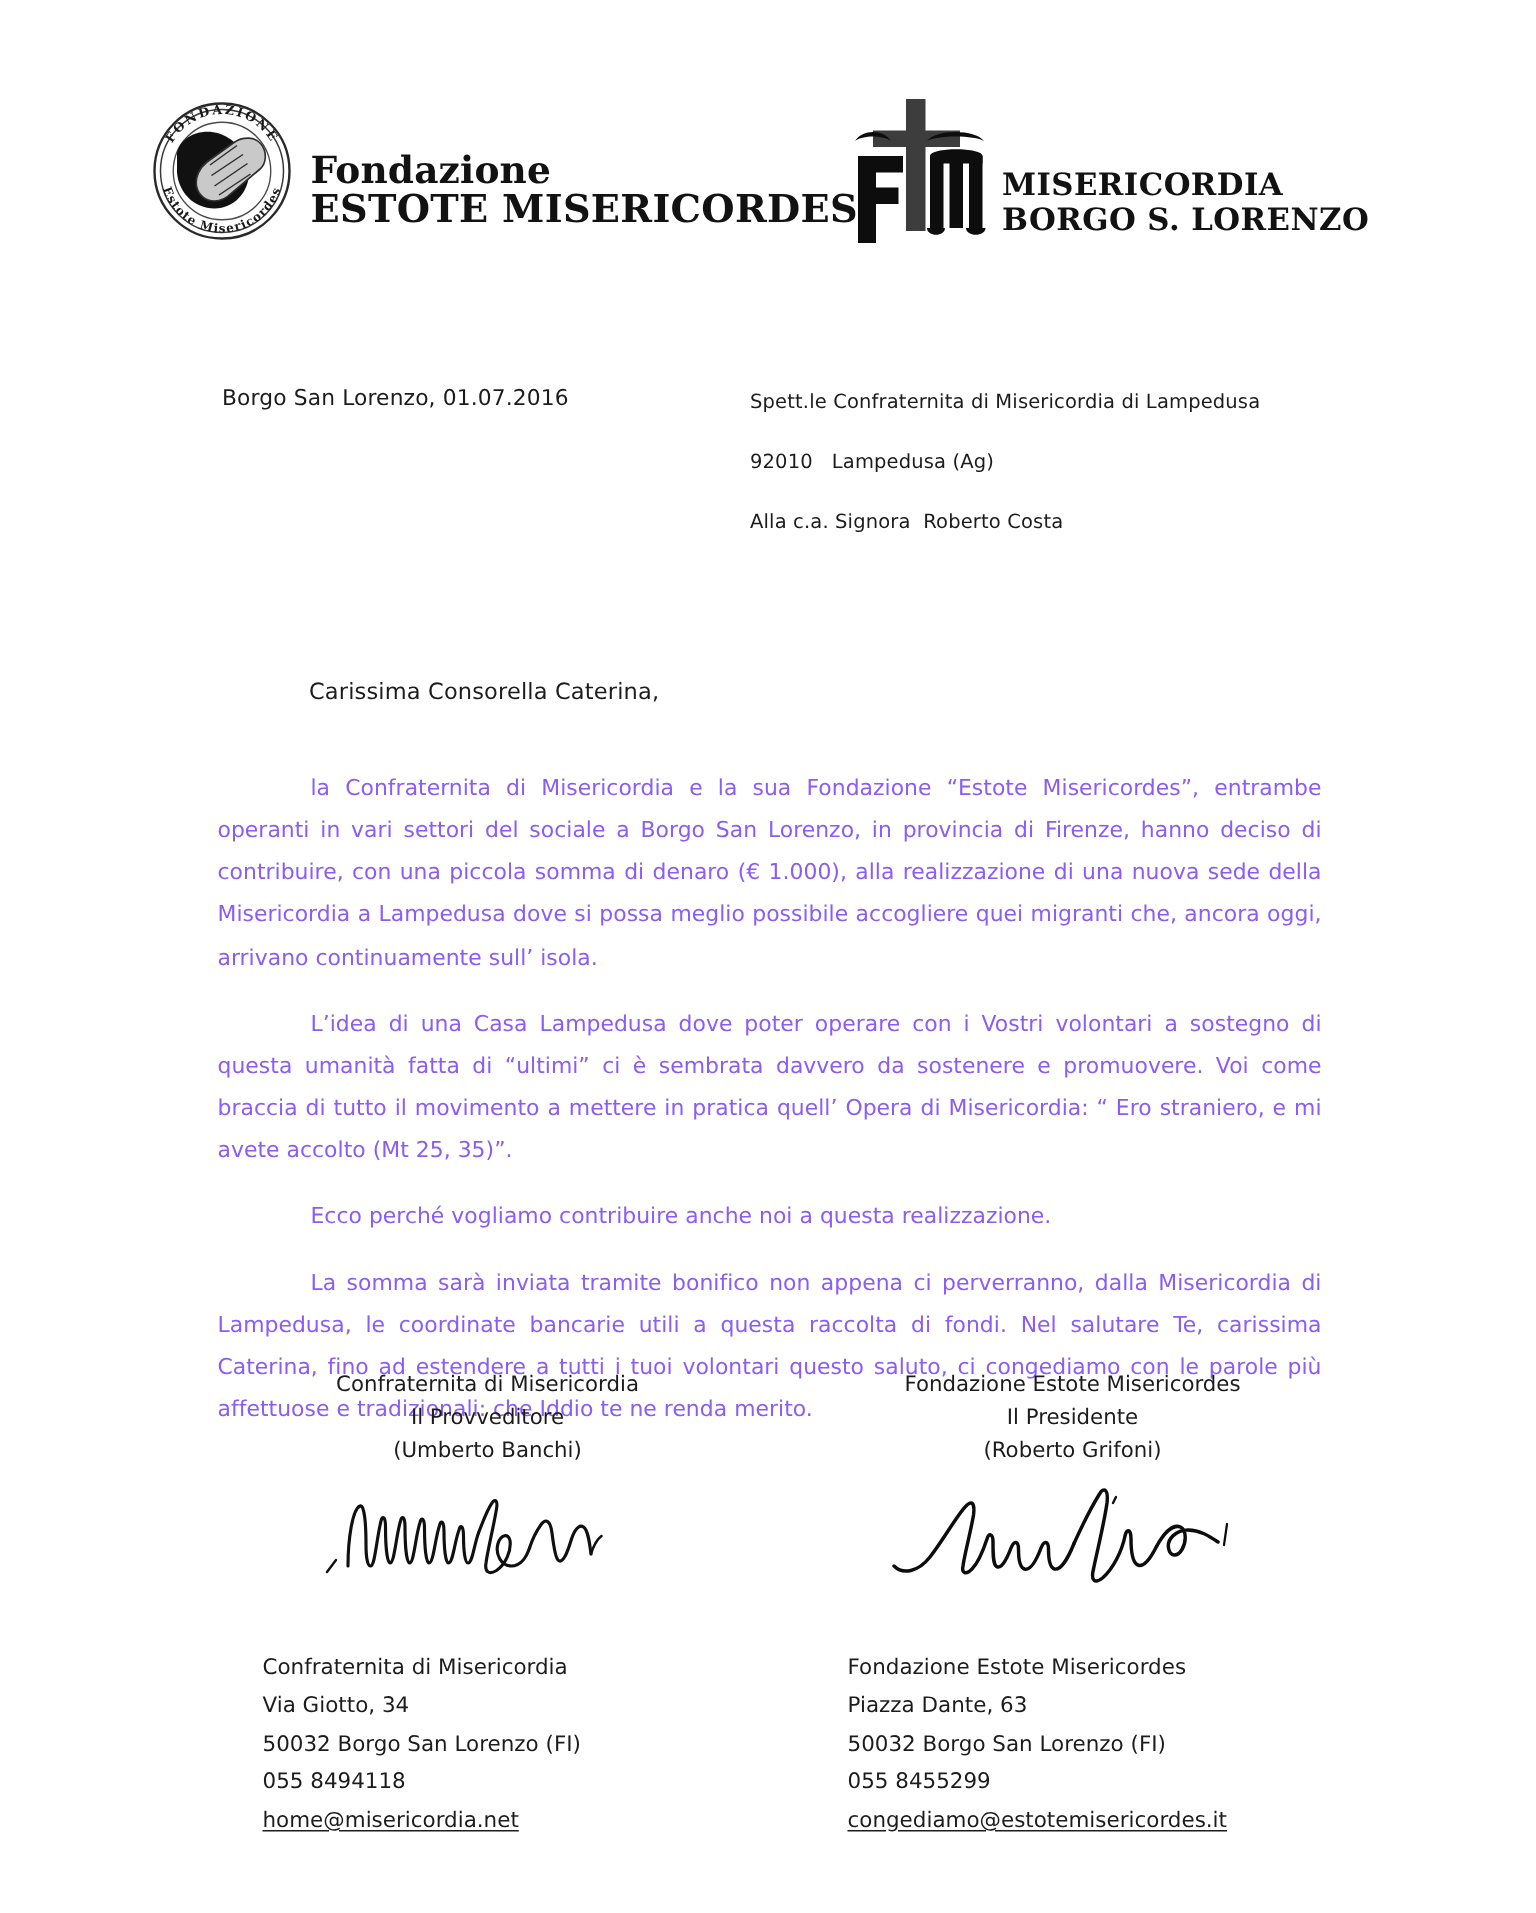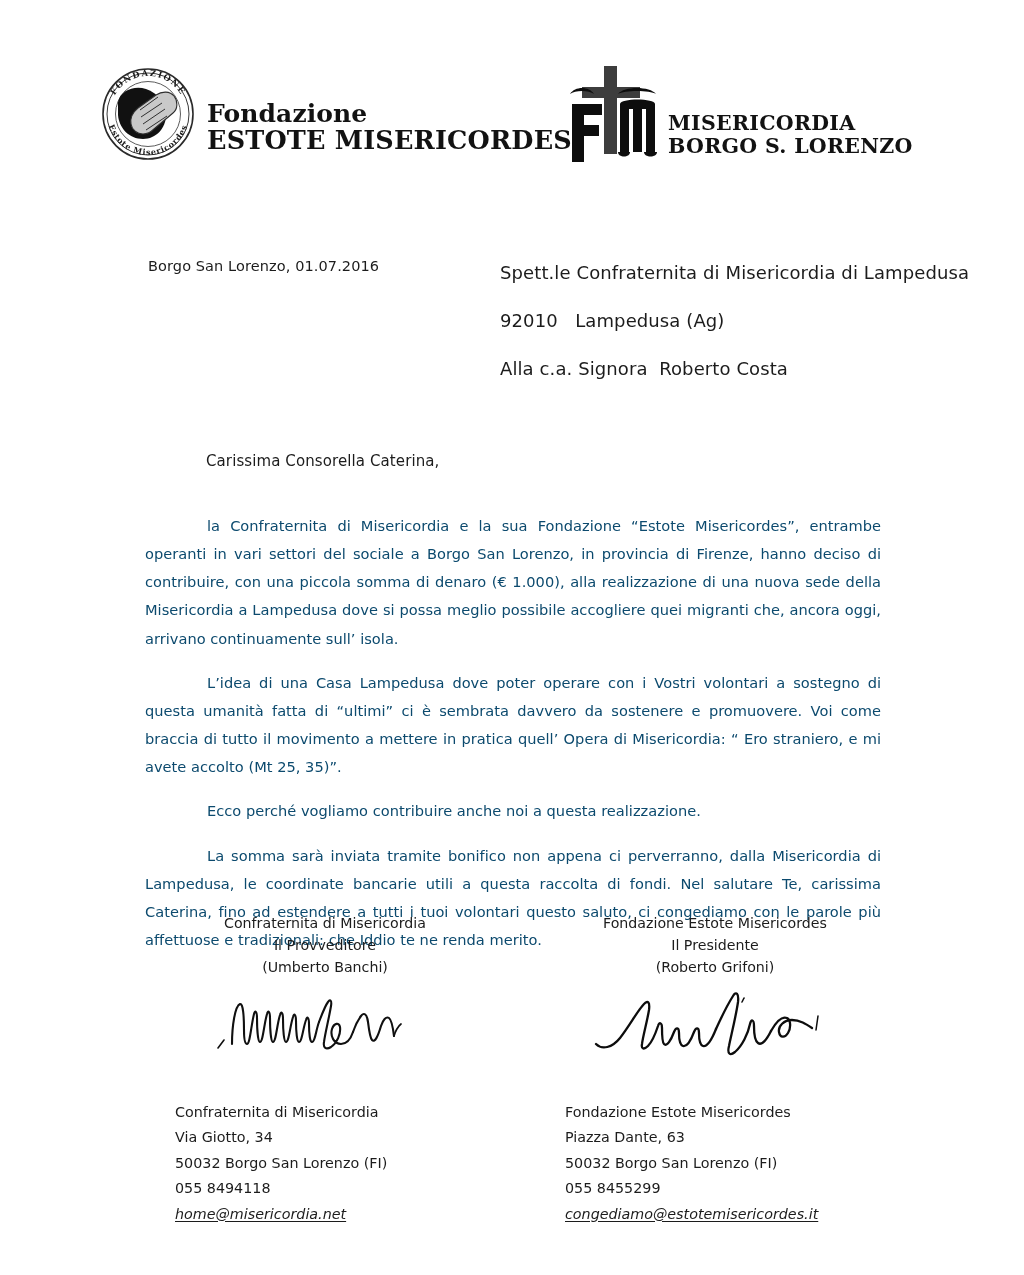--- a/index.html
+++ b/index.html
@@ -94,21 +94,21 @@
     left: 148px;
     top: 258px;
     font-size: 14.5px;
     letter-spacing: 0.1px;
     color: #1c1c1c;
   }
   .addr-right {
     position: absolute;
     left: 500px;
     top: 258px;
-    font-size: 18px;
+    font-size: 13px;
     line-height: 1.62;
     letter-spacing: 0.1px;
     color: #1c1c1c;
   }
   .addr-right .grp { margin-bottom: 19px; }
   .addr-right .grp:last-child { margin-bottom: 0; }
   .addr-right .ln { display: block; white-space: pre; }
 
   
   .salutation {
@@ -122,21 +122,21 @@
 
   .body-text {
     position: absolute;
     left: 145px;
     top: 512px;
     width: 736px;
     font-size: 14.6px;
     line-height: 1.93;
     text-align: justify;
     letter-spacing: 0.02px;
-    color: #0c4a6e;
+    color: #8b5cf6;
   }
   .body-text p {
     margin: 0 0 16px 0;
     text-indent: 62px;
   }
   .body-text p:last-child { margin-bottom: 0; }
 
   
   .sigs {
     position: absolute;
@@ -181,21 +181,20 @@
     line-height: 1.78;
     color: #1c1c1c;
   }
   .foot-col.left  { left: 30px; }
   .foot-col.right { left: 420px; }
   .foot-col .ln { display: block; white-space: pre; }
   .foot-col .email {
     display: inline-block;
     text-decoration: underline;
     text-underline-offset: 2px;
-    font-style: italic;
   }
 </style>
 </head>
 <body>
 
 <div class="page">
 
   <div class="letterhead">
 
     <div class="seal">

